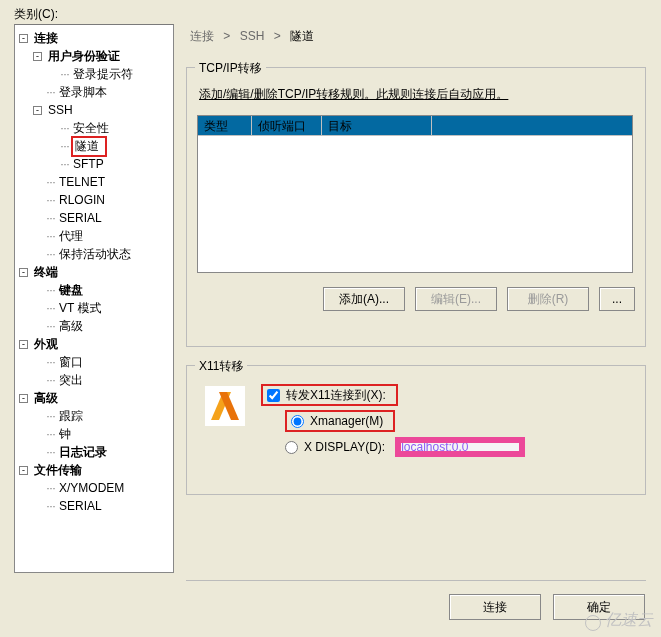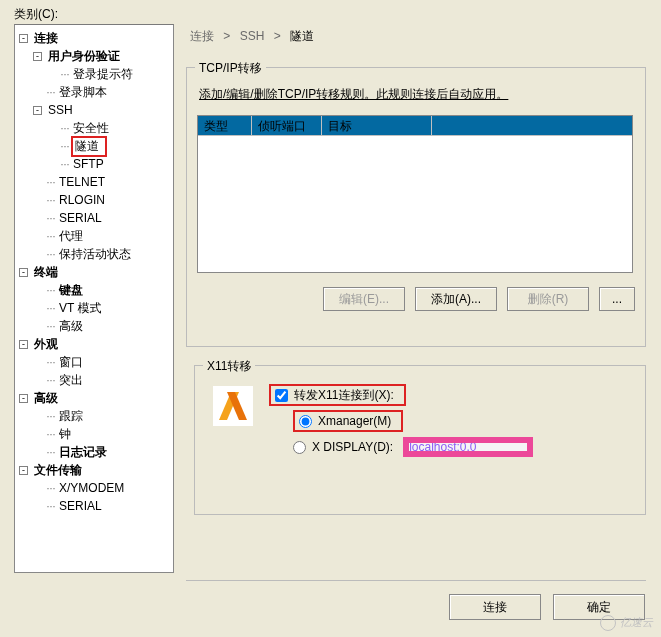--- a/index.html
+++ b/index.html
@@ -59,21 +59,21 @@
   margin-bottom: 18px;
   padding: 16px 10px 12px 10px;
 }
 .groupbox .legend {
   position: absolute;
   top: -8px; left: 8px;
   background: #ece9d8;
   padding: 0 4px;
 }
 .gb-tcp { height: 280px; }
-.gb-x11 { height: 150px; margin-left: 8px; }
+.gb-x11 { height: 130px; }
 
 .instr { margin: 2px 2px 12px 2px; text-decoration: underline; }
 
 .rules-table {
   border: 1px solid #888;
   background: #fff;
   height: 158px;
   width: 436px;
 }
 .thead { display: flex; background: #0369a1; border-bottom: 1px solid #c0c0c0; height: 20px; }
@@ -132,23 +132,23 @@
 .bottom-btns {
   position: absolute;
   right: 16px; top: 594px;
   display: flex; gap: 12px;
 }
 .bottom-btns .btn { min-width: 92px; height: 26px; }
 
 .watermark {
   position: absolute;
   right: 8px; bottom: 6px;
-  font-size: 11px; color: #c2c2c2;
+  font-size: 16px; color: #c2c2c2;
   font-style: italic;
-  display: flex; align-items: flex-start;
+  display: flex; align-items: flex-end;
 }
 .watermark .wm-ico {
   width: 16px; height: 16px; border-radius: 50%;
   border: 1px solid #c2c2c2; margin-right: 4px;
 }
 </style>
 </head>
 <body>
 
 <div class="top-label">类别(C):</div>
@@ -369,22 +369,22 @@
     <div class="legend">TCP/IP转移</div>
     <div class="instr">添加/编辑/删除TCP/IP转移规则。此规则连接后自动应用。</div>
     <div class="rules-table">
       <div class="thead">
         <div class="th th1">类型</div>
         <div class="th th2">侦听端口</div>
         <div class="th th3">目标</div>
       </div>
     </div>
     <div class="btn-row">
+      <button class="btn">添加(A)...</button>
       <button class="btn" disabled="">编辑(E)...</button>
-      <button class="btn">添加(A)...</button>
       <button class="btn" disabled="">删除(R)</button>
       <button class="btn btn-small">...</button>
     </div>
   </div>
 
   <div class="groupbox gb-x11">
     <div class="legend">X11转移</div>
     <div class="x11-body">
       <svg class="xicon" viewBox="0 0 40 40">
         <rect x="0" y="0" width="40" height="40" fill="#fff"></rect>

